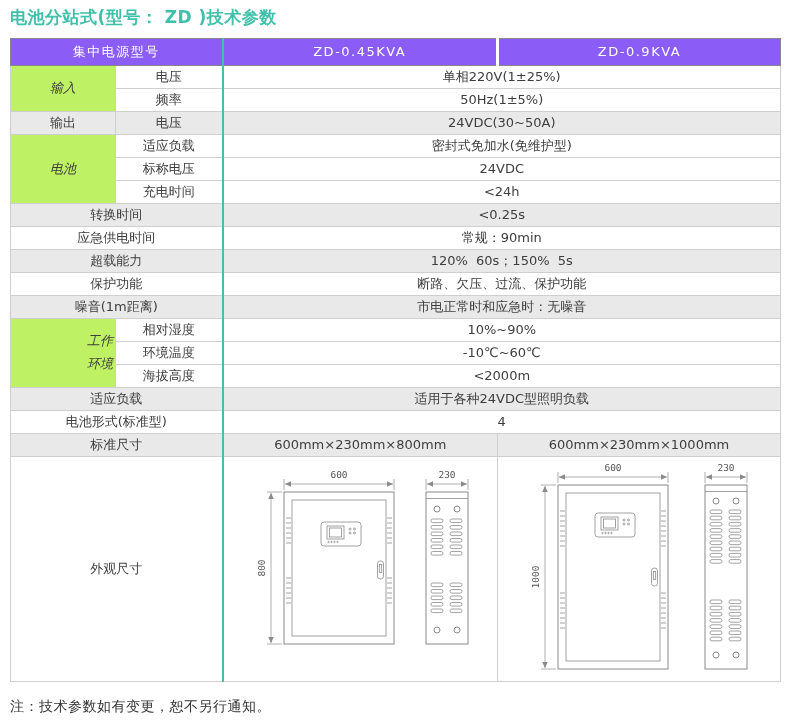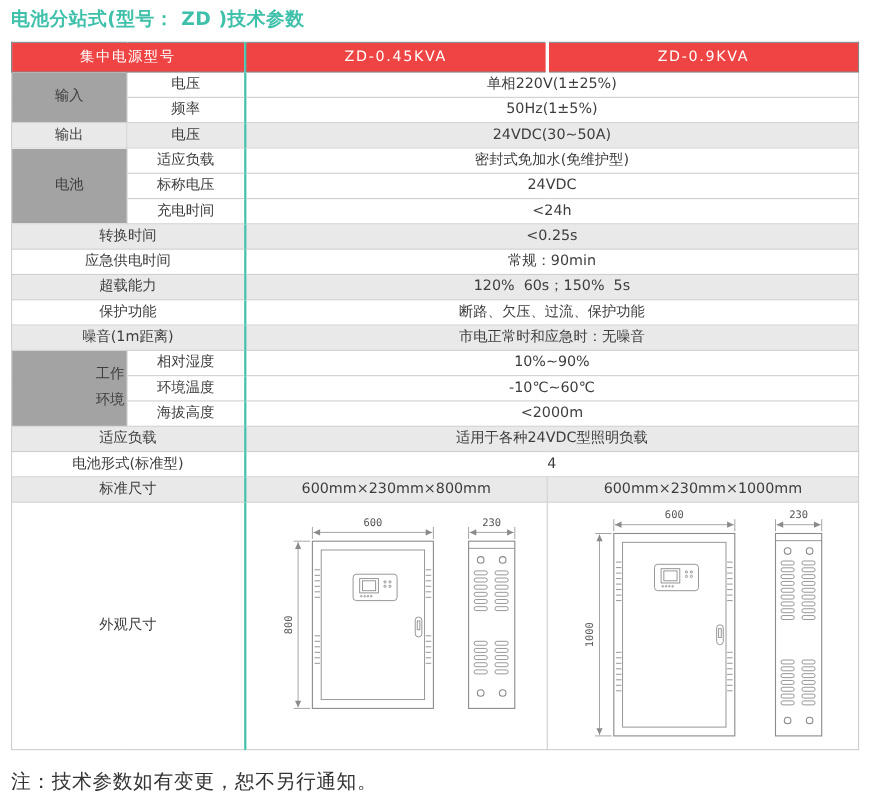--- a/index.html
+++ b/index.html
@@ -20,31 +20,31 @@
   }
   col.cA{width:105px}col.cB{width:107px}col.cC{width:275px}col.cD{width:283px}
   table.spec th,table.spec td{
     border:1px solid #cfcfcf;
     padding:0 2px;height:22px;
     font-size:13px;color:#3d3d3d;text-align:center;vertical-align:middle;
     font-weight:normal;line-height:1.25;
     overflow:hidden;white-space:nowrap;
   }
   table.spec th{
-    background:#ef4444;color:#ffffff;height:26px;
+    background:#8b5cf6;color:#ffffff;height:26px;
     border-color:#85878a;letter-spacing:1.5px;
   }
   th.gap-l{border-left:3px solid #ffffff !important;}
   .teal-l{border-left:2px solid #41c0aa !important;}
   tr.gray td{background:#e9e9e9;}
-  td.group{background:#a3a3a3;}
+  td.group{background:#bef264;font-style:italic;}
   td.diag-cell{height:228px;padding:0;vertical-align:middle;background:#fff;}
   .env-lines span{display:block;line-height:1.75;text-align:right;}
   .note{
-    margin:16px 0 0 10px;font-size:18px;color:#333333;letter-spacing:0.5px;
+    margin:16px 0 0 10px;font-size:14px;color:#333333;letter-spacing:0.5px;
   }
   
   svg.diag{display:block;margin:0 auto;}
   .cab rect,.cab line,.cab circle{stroke:#8a8a8a;fill:none;stroke-width:1;}
   .cab .thin{stroke-width:0.8;}
   g[data-vents] line{stroke:#8a8a8a;stroke-width:0.8;}
   g[data-louvers] rect{stroke:#8a8a8a;fill:none;stroke-width:0.8;}
   .dim line{stroke:#9a9a9a;stroke-width:0.8;fill:none;}
   .dim line.arr{marker-start:url(#da);marker-end:url(#da);}
   .dim text{font-family:"DejaVu Sans Mono","Liberation Mono",monospace;font-size:9.5px;fill:#555;text-anchor:middle;}

